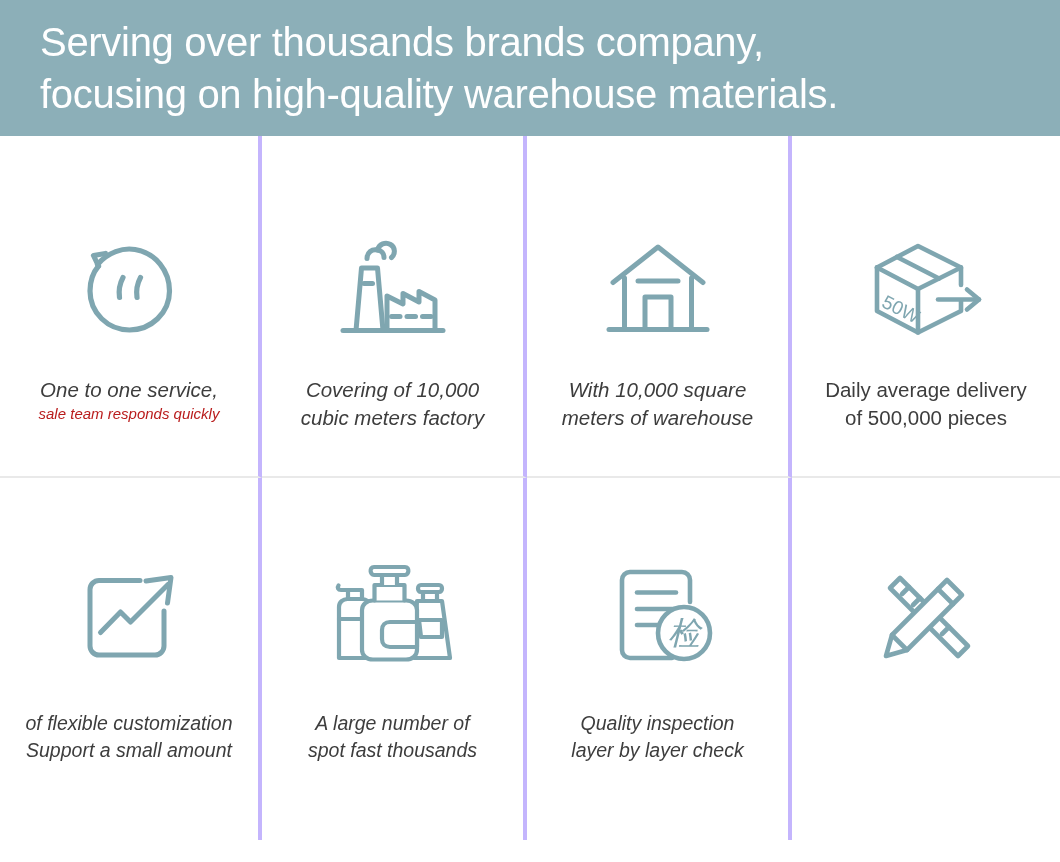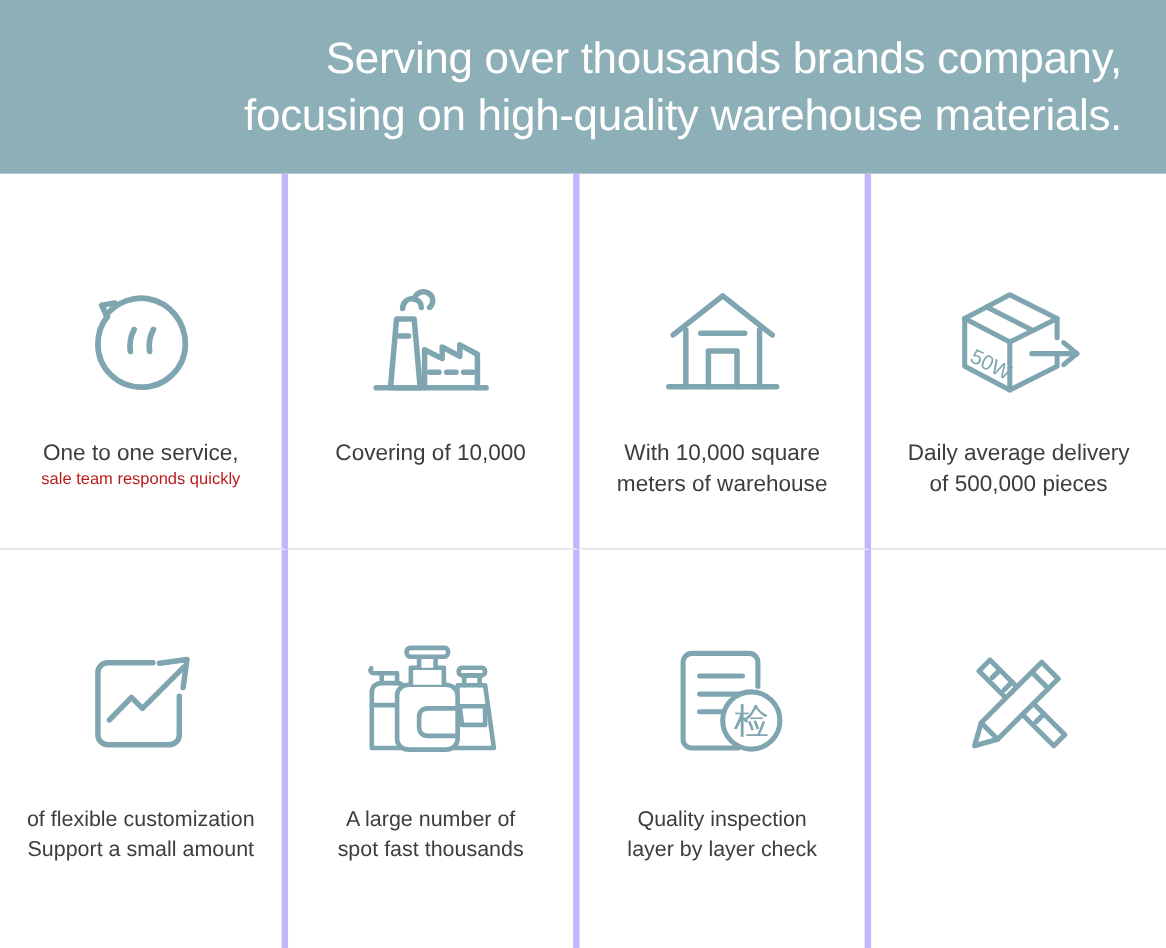--- a/index.html
+++ b/index.html
@@ -17,26 +17,26 @@
     width: 1060px;
     height: 862px;
     position: relative;
     background: #ffffff;
     display: flex;
     flex-direction: column;
   }
 
   
   .banner {
-    height: 158px;
+    height: 136px;
     background: #8cafb8;
     color: #ffffff;
     display: flex;
     flex-direction: column;
-    align-items: flex-end;
+    align-items: flex-start;
     justify-content: center;
     text-align: center;
     box-sizing: border-box;
     padding: 0 40px;
   }
   .banner-line {
     font-size: 40px;
     line-height: 52px;
     font-weight: 400;
     letter-spacing: -0.3px;
@@ -56,21 +56,22 @@
     flex-direction: column;
     align-items: center;
     box-sizing: border-box;
     background: #ffffff;
   }
   .cell.row1 { justify-content: flex-start; padding-top: 88px; }
   .cell.row2 { justify-content: flex-start; padding-top: 72px; }
 
   
   .cell.col1, .cell.col2, .cell.col3 {
-    border-right: 6px solid #c4b5fd;
+    border-right: 4px solid #c4b5fd;
+    font-style: italic;
   }
   .cell.row1 { border-bottom: 2px solid #e9e9e9; }
 
   .icon-wrap {
     height: 130px;
     display: flex;
     align-items: center;
     justify-content: center;
   }
   .icon-wrap svg {
@@ -136,20 +137,21 @@
 
           <path d="M59.5 85.5 L68 85.5"></path>
           <path d="M75 85.5 L83.5 85.5"></path>
           <path d="M90.5 85.5 L99 85.5"></path>
 
           <path d="M11 99.5 L111 99.5"></path>
         </svg>
       </div>
       <div class="caption">
         <span class="big">Covering of 10,000</span>
+        <span class="big">cubic meters factory</span>
       </div>
     </div>
 
     <div class="cell row1 col3">
       <div class="icon-wrap">
         <svg width="116" height="110" viewBox="0 0 116 110" fill="none" stroke="#7fa6b0" stroke-width="5" stroke-linecap="round" stroke-linejoin="round">
           <path d="M13 48.5 L58 13 L103 48.5"></path>
           <path d="M24.5 44 L24.5 95.5"></path>
           <path d="M91.5 44 L91.5 95.5"></path>
           <path d="M38 47 L78 47"></path>

